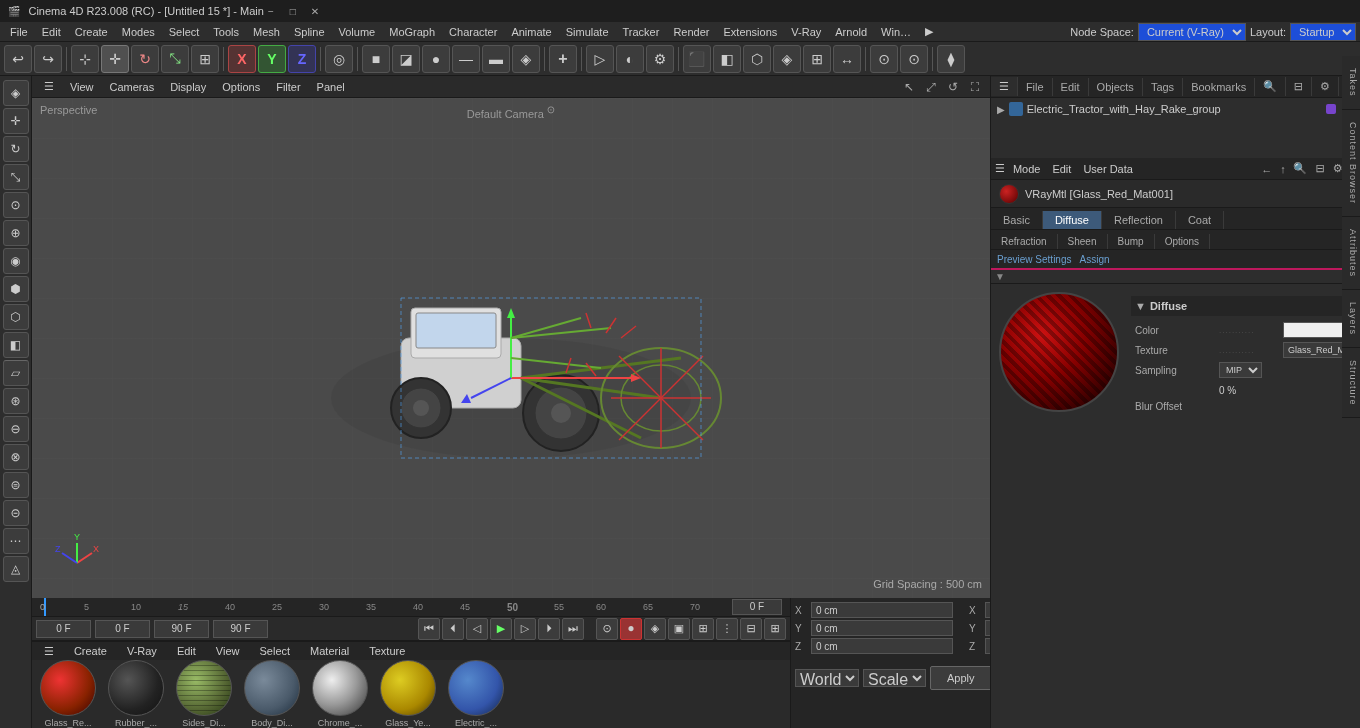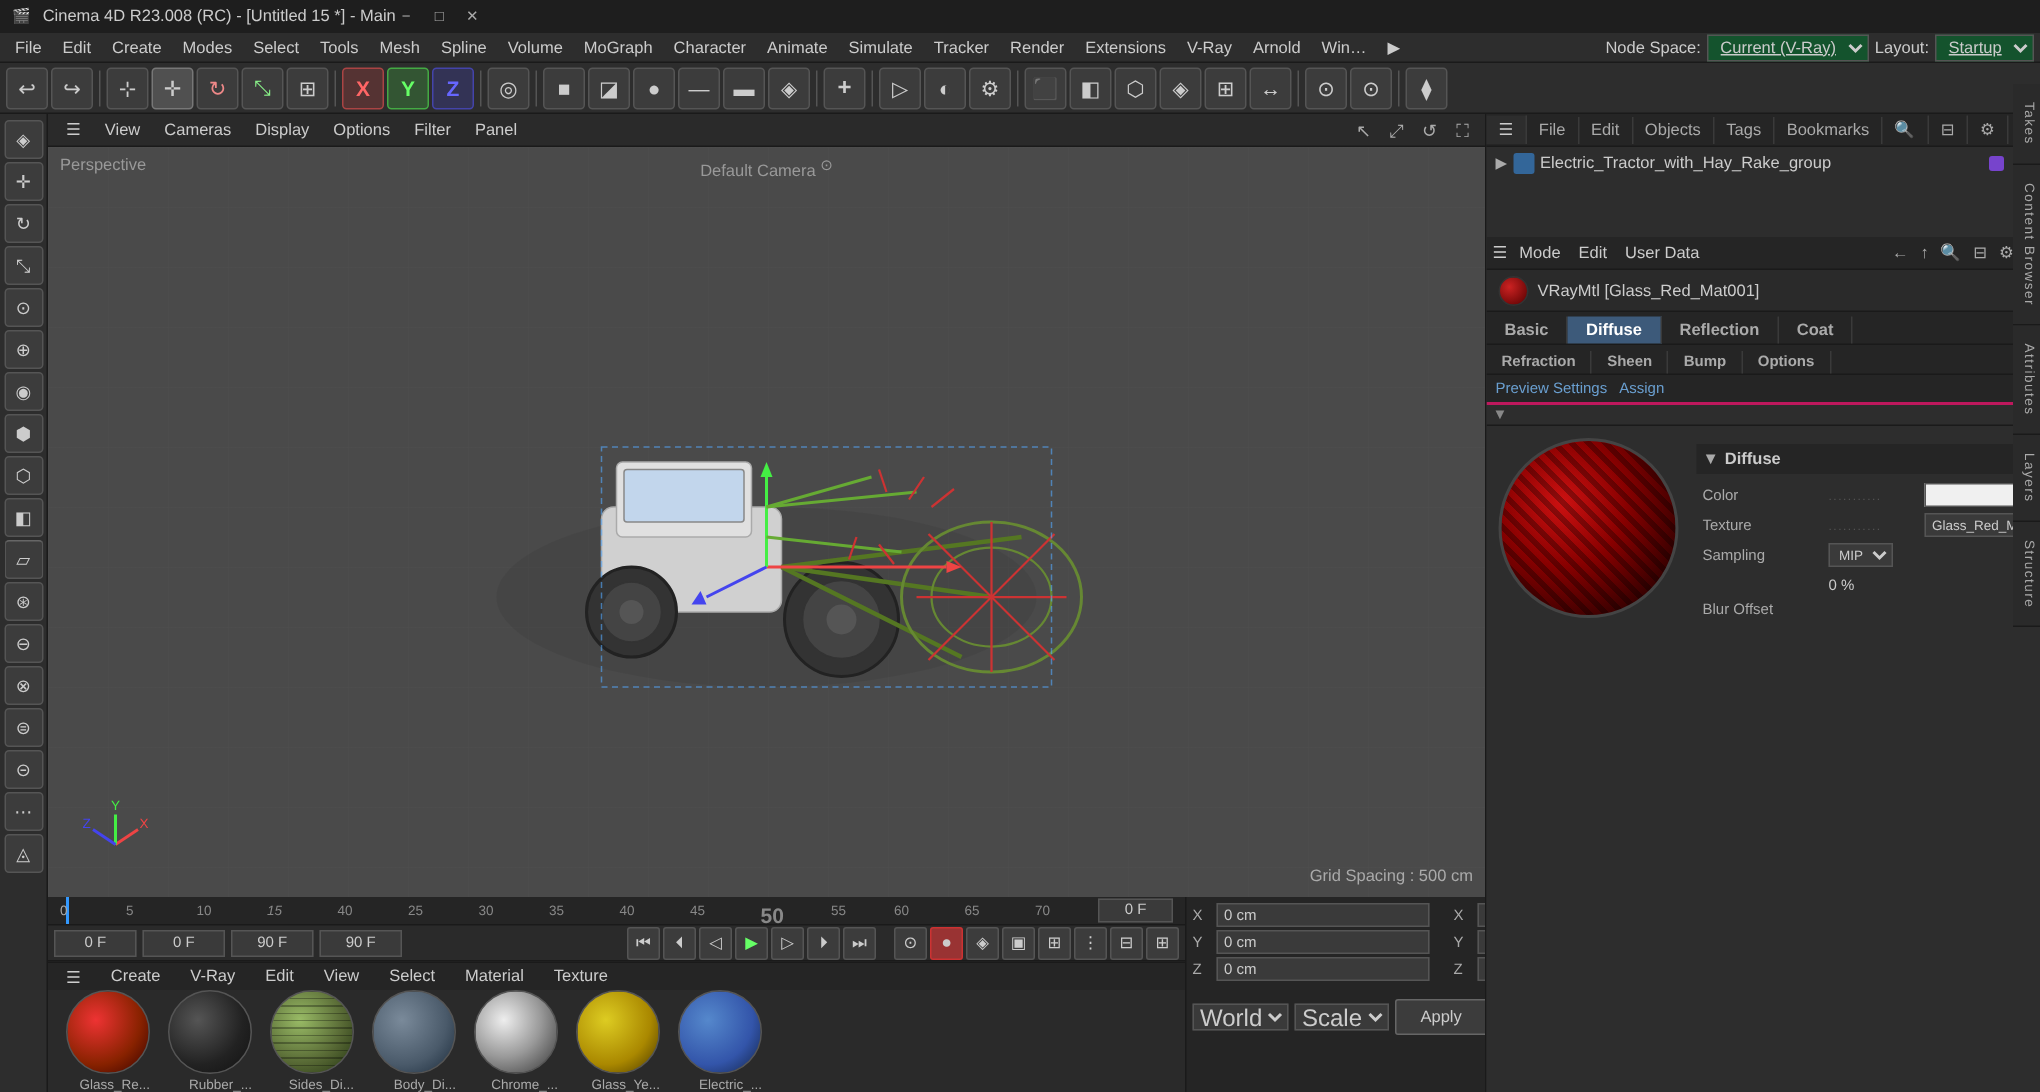--- a/index.html
+++ b/index.html
@@ -50,27 +50,26 @@
     }
     #layout-selector {
       margin-left: auto;
       display: flex;
       align-items: center;
       gap: 4px;
       color: #ccc;
       font-size: 11px;
     }
     .dropdown-select {
-      background: #14532d;
+      background: #1d4ed8;
       border: 1px solid #555;
       color: #ccc;
       font-size: 11px;
       padding: 1px 4px;
       cursor: pointer;
-      text-decoration: underline;
     }
 
     
     #main-toolbar {
       height: 34px;
       background: #2d2d2d;
       display: flex;
       align-items: center;
       padding: 0 4px;
       gap: 2px;
@@ -295,21 +294,21 @@
       align-items: center;
       padding: 4px;
       gap: 4px;
       overflow-x: auto;
     }
     .mat-sample {
       width: 64px;
       flex-shrink: 0;
       display: flex;
       flex-direction: column;
-      align-items: flex-end;
+      align-items: center;
       cursor: pointer;
     }
     .mat-ball {
       width: 56px; height: 56px;
       border-radius: 50%;
       border: 1px solid #555;
       margin-bottom: 2px;
     }
     .mat-label {
       color: #aaa;
@@ -491,21 +490,20 @@
       display: flex;
       align-items: flex-end;
       border-bottom: 1px solid #1a1a1a;
     }
     .mat-tab {
       padding: 3px 12px;
       cursor: pointer;
       color: #aaa;
       font-size: 11px;
       border-right: 1px solid #3a3a3a;
-      font-weight: bold;
     }
     .mat-tab.active {
       background: #3d5a7a;
       color: #fff;
     }
 
     #preview-settings-bar {
       height: 20px;
       background: #252525;
       display: flex;
@@ -870,21 +868,21 @@
             <span style="position:absolute;left:4px;top:4px;color:#aaa;font-size:9px;">0</span>
             <span style="position:absolute;left:48px;top:4px;color:#888;font-size:9px;">5</span>
             <span style="position:absolute;left:95px;top:4px;color:#888;font-size:9px;">10</span>
             <span style="position:absolute;left:142px;top:4px;color:#888;font-size:9px;font-style:italic;">15</span>
             <span style="position:absolute;left:189px;top:4px;color:#888;font-size:9px;">40</span>
             <span style="position:absolute;left:236px;top:4px;color:#888;font-size:9px;">25</span>
             <span style="position:absolute;left:283px;top:4px;color:#888;font-size:9px;">30</span>
             <span style="position:absolute;left:330px;top:4px;color:#888;font-size:9px;">35</span>
             <span style="position:absolute;left:377px;top:4px;color:#888;font-size:9px;">40</span>
             <span style="position:absolute;left:424px;top:4px;color:#888;font-size:9px;">45</span>
-            <span style="position:absolute;left:471px;top:4px;color:#888;font-size:14px;font-weight:bold;">50</span>
+            <span style="position:absolute;left:471px;top:4px;color:#888;font-size:10px;font-weight:bold;">50</span>
             <span style="position:absolute;left:518px;top:4px;color:#888;font-size:9px;">55</span>
             <span style="position:absolute;left:560px;top:4px;color:#888;font-size:9px;">60</span>
             <span style="position:absolute;left:607px;top:4px;color:#888;font-size:9px;">65</span>
             <span style="position:absolute;left:654px;top:4px;color:#888;font-size:9px;">70</span>
 
           </div>
           <div style="display:flex;align-items:center;gap:4px;padding:0 4px;">
             <input type="text" class="frame-input" value="0 F" style="">
           </div>
         </div>

